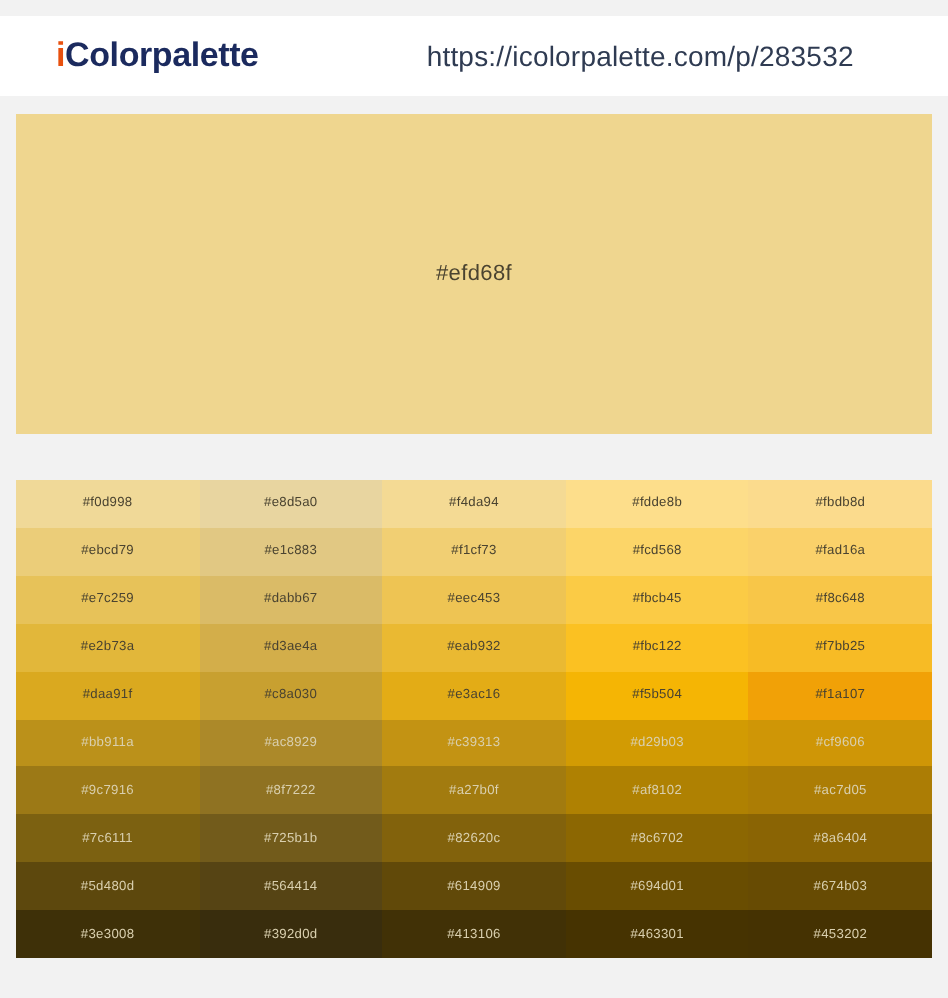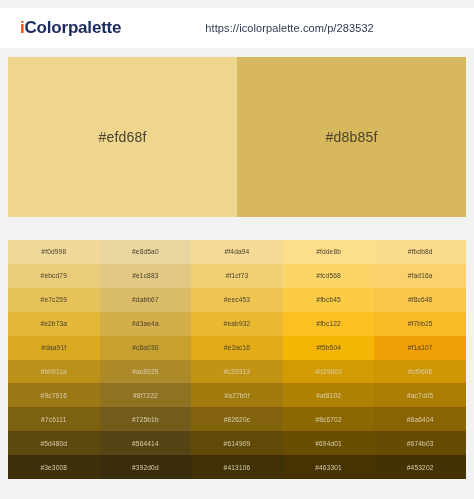--- a/index.html
+++ b/index.html
@@ -25,35 +25,35 @@
     position: absolute;
     left: 0;
     top: 8px;
     width: 474px;
     height: 40px;
     background: #ffffff;
     display: flex;
     align-items: center;
   }
   .logo {
-    margin-left: 20px;
+    margin-left: 28px;
     font-size: 17px;
     font-weight: bold;
     letter-spacing: -0.2px;
     white-space: nowrap;
   }
   .logo .logo-i {
     color: #e8500e;
   }
   .logo .logo-rest {
     color: #1b2a5e;
   }
   .url {
     margin-left: 84px;
-    font-size: 11px;
+    font-size: 14px;
     color: #2f3b52;
     white-space: nowrap;
     letter-spacing: 0.1px;
   }
 
   
   .swatches {
     position: absolute;
     left: 8px;
     top: 57px;
@@ -61,21 +61,21 @@
     height: 160px;
     display: flex;
   }
   .swatch {
     flex: 1 1 0;
     display: flex;
     align-items: center;
     justify-content: center;
   }
   .swatch-label {
-    font-size: 14px;
+    font-size: 11px;
     color: #4a4330;
     letter-spacing: 0.2px;
   }
 
   
   .grid {
     position: absolute;
     left: 8px;
     top: 240px;
     width: 458px;
@@ -108,23 +108,20 @@
     <div class="logo">
       <span class="logo-i">i</span><span class="logo-rest">Colorpalette</span>
     </div>
     <div class="url">https://icolorpalette.com/p/283532</div>
   </div>
 
   <div class="swatches">
       <div class="swatch" style="background: rgb(239, 214, 143);">
         <span class="swatch-label">#efd68f</span>
       </div>
-      <div class="swatch" style="background: rgb(216, 184, 95);">
-        <span class="swatch-label">#d8b85f</span>
-      </div>
     </div>
 
   <div class="grid">
       <div class="grid-row">
         <div class="grid-cell" style="background: rgb(240, 217, 152);">
           <span style="color: rgb(74, 67, 48);">#f0d998</span>
         </div>
         <div class="grid-cell" style="background: rgb(232, 213, 160);">
           <span style="color: rgb(74, 67, 48);">#e8d5a0</span>
         </div>

